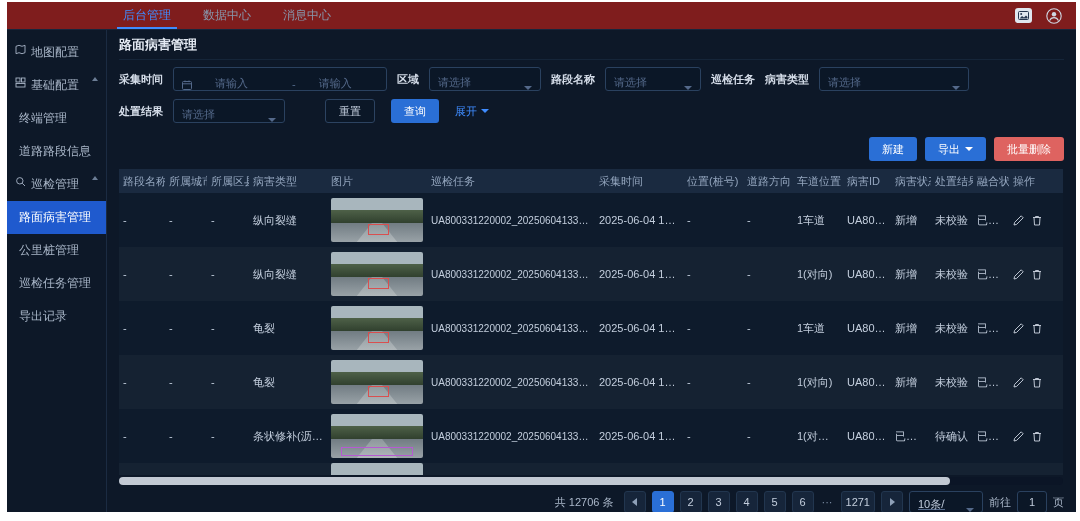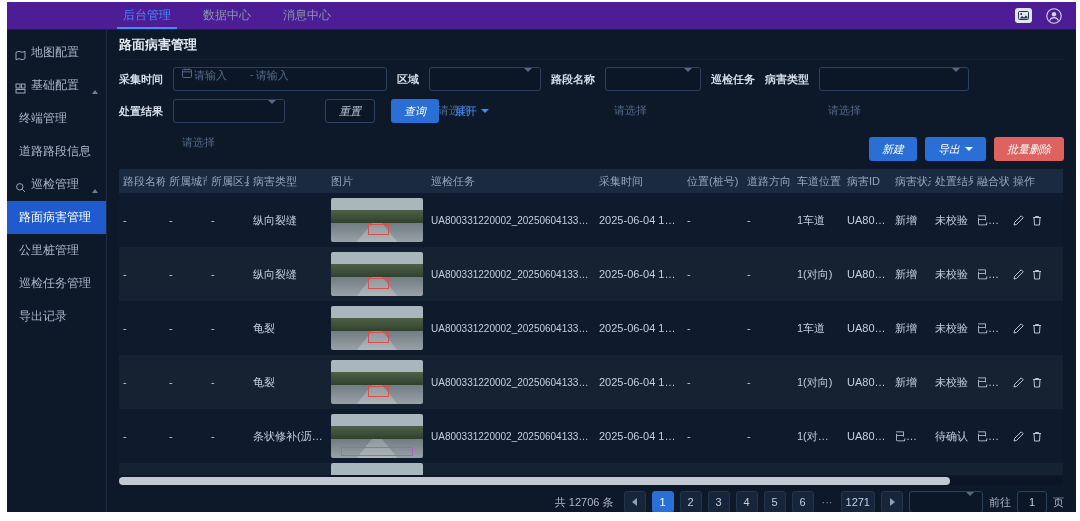--- a/index.html
+++ b/index.html
@@ -10,70 +10,69 @@
     width:1080px; height:521px; overflow:hidden;
   }
   .page { position:relative; width:1080px; height:521px; background:#ffffff; overflow:hidden; }
   .app {
     position:absolute; left:7px; top:2px; right:4px; bottom:9px;
     background:#0d1828; display:flex; flex-direction:column; overflow:hidden;
   }
 
   
   .topbar {
-    height:28px; flex:0 0 28px; background:#4c1d95; display:flex; align-items:stretch;
+    height:28px; flex:0 0 28px; background:#7f1d1d; display:flex; align-items:stretch;
     border-bottom:1px solid #17263c;
   }
   .tabs { display:flex; margin-left:100px; }
   .tab {
     padding:0 16px; font-size:12px; color:#8796ab; display:flex; align-items:center;
     cursor:pointer; position:relative;
   }
   .tab.active { color:#3f8cff; }
   .tab.active::after { content:""; position:absolute; left:10px; right:10px; bottom:0; height:2px; background:#3f8cff; }
   .topbar-right { margin-left:auto; display:flex; align-items:center; gap:14px; padding-right:14px; }
   .gallery-chip { width:17px; height:15px; background:#dfe6ef; border-radius:3px; display:flex; align-items:center; justify-content:center; }
   .icon-svg { display:block; }
 
   
   .bodyrow { flex:1; display:flex; min-height:0; }
   .sidebar {
     width:100px; flex:0 0 100px; background:#0d1828; border-right:1px solid #1b2b42;
     padding-top:6px; font-size:12px; color:#a9b6c8; overflow:hidden;
   }
-  .side-item { display:flex; align-items:flex-end; gap:5px; padding:8px 8px; cursor:pointer; white-space:nowrap; }
+  .side-item { display:flex; align-items:flex-start; gap:5px; padding:8px 8px; cursor:pointer; white-space:nowrap; }
   .side-item .lbl { overflow:hidden; text-overflow:ellipsis; }
   .side-sub { padding:8px 8px 8px 12px; }
   .side-item.selected { background:#1f5ace; color:#ffffff; }
   .chev-up { width:0; height:0; border-left:3px solid transparent; border-right:3px solid transparent; border-bottom:4px solid #6c7d95; margin-left:auto; }
 
   .main { flex:1; display:flex; flex-direction:column; padding:0 12px; min-width:0; overflow:hidden; }
   .title-bar { height:30px; line-height:30px; font-size:13px; font-weight:bold; color:#e4eaf3; border-bottom:1px solid #152539; margin-bottom:7px; }
 
   
   .filter-row { display:flex; align-items:center; gap:10px; margin-bottom:8px; font-size:11px; color:#d4dce8; }
   .f-label { font-weight:bold; white-space:nowrap; }
   .control {
     height:24px; background:#0b1727; border:1px solid #2a415f; border-radius:3px;
-    display:flex; align-items:flex-start; padding:0 8px; color:#54698a; font-size:11px; gap:0;
+    display:flex; align-items:flex-end; padding:0 8px; color:#54698a; font-size:11px; gap:21px;
   }
   .control input {
     background:transparent; border:none; outline:none; color:#c0cbdb; font-size:11px;
     font-family:"Liberation Sans", sans-serif; width:100%;
   }
   .control input::placeholder { color:#54698a; }
   .caret-down { width:0; height:0; border-left:4px solid transparent; border-right:4px solid transparent; border-top:4px solid #54698a; margin-left:auto; }
   .sel-text { flex:1; white-space:nowrap; overflow:hidden;margin-top:35px; }
   .date-range { width:214px; }
   .date-range input { width:58px; }
   .btn {
     height:24px; padding:0 13px; border-radius:3px; font-size:11px; border:none;
     display:inline-flex; align-items:center; justify-content:center; gap:5px; cursor:pointer;
     font-family:"Liberation Sans", sans-serif;
-    font-style:italic;
   }
   .btn-dark { background:#0b1727; border:1px solid #2c4361; color:#c0cbdb; }
   .btn-primary { background:#2a6fd6; color:#ffffff; }
   .btn-danger { background:#de6360; color:#ffffff; }
   .link-expand { color:#3f8cff; display:inline-flex; align-items:center; gap:4px; cursor:pointer; }
   .caret-blue { border-top-color:#3f8cff; margin-left:0; }
   .caret-white { border-top-color:#ffffff; margin-left:0; }
 
   .action-bar { display:flex; justify-content:flex-end; gap:8px; margin:6px 0 8px; }
 

